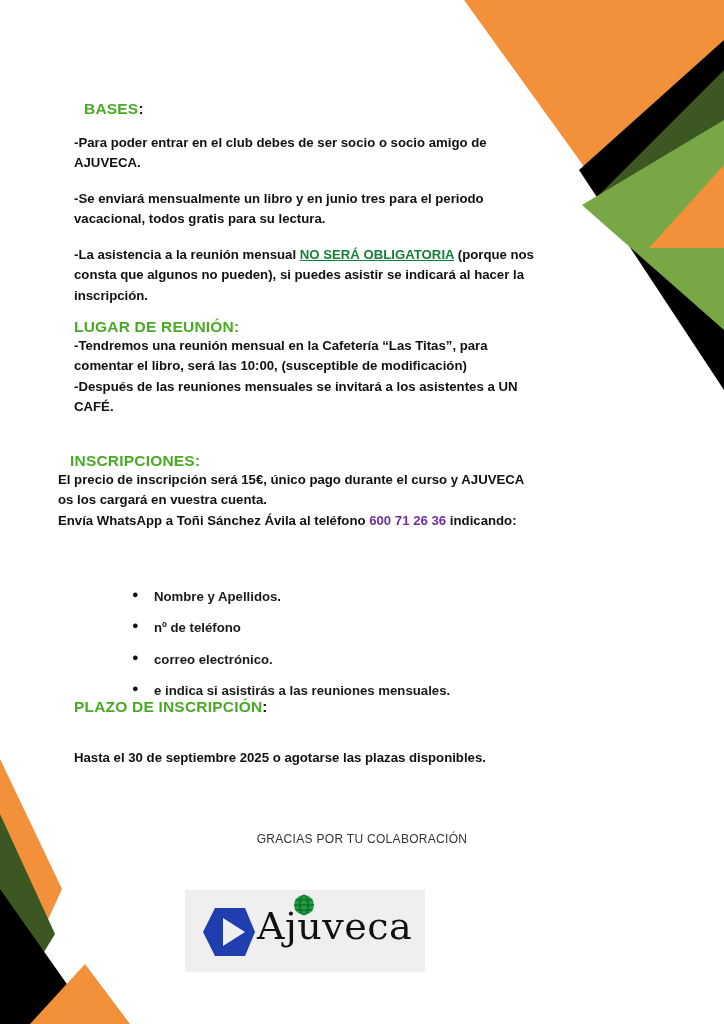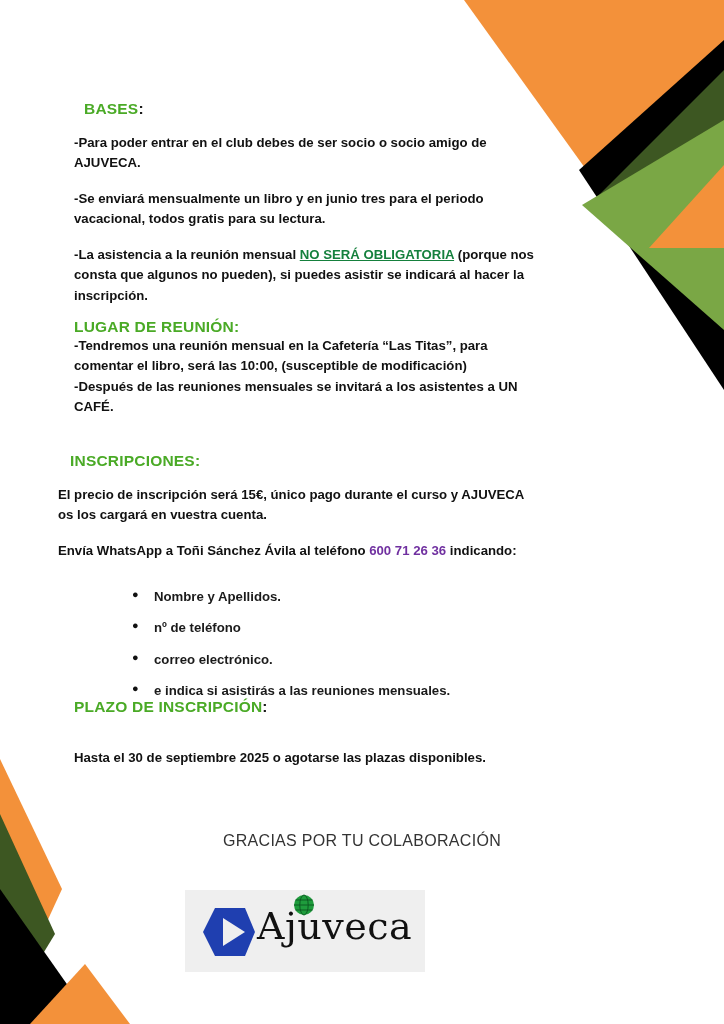--- a/index.html
+++ b/index.html
@@ -80,36 +80,36 @@
     content: "\25CF";
     position: absolute;
     left: 0;
     top: -1px;
     font-size: 11px;
     color: #111;
   }
 
   .center-text {
     text-align: center;
-    font-size: 16px;
+    font-size: 12px;
     letter-spacing: .3px;
     color: #333;
   }
 
   
   #block-bases { position: absolute; left: 74px; top: 100px; width: 470px; }
   #bases-title { margin-left: 10px; }
   #block-bases .para { margin-top: 15px; }
 
   #block-lugar { position: absolute; left: 74px; top: 318px; width: 470px; }
   #block-lugar .para { }
 
   #block-inscripciones { position: absolute; left: 58px; top: 452px; width: 470px; }
   #insc-title { margin-left: 12px; }
-  #block-inscripciones .para { margin-top: 15px; }
+  #block-inscripciones .para { }
 
   #block-bullets { position: absolute; left: 74px; top: 588px; width: 470px; }
 
   #block-plazo { position: absolute; left: 74px; top: 698px; width: 470px; }
   #plazo-body { margin-top: 32px; }
 
   #thanks { position: absolute; left: 0; top: 832px; width: 724px; }
 
   
   #logo-box {

